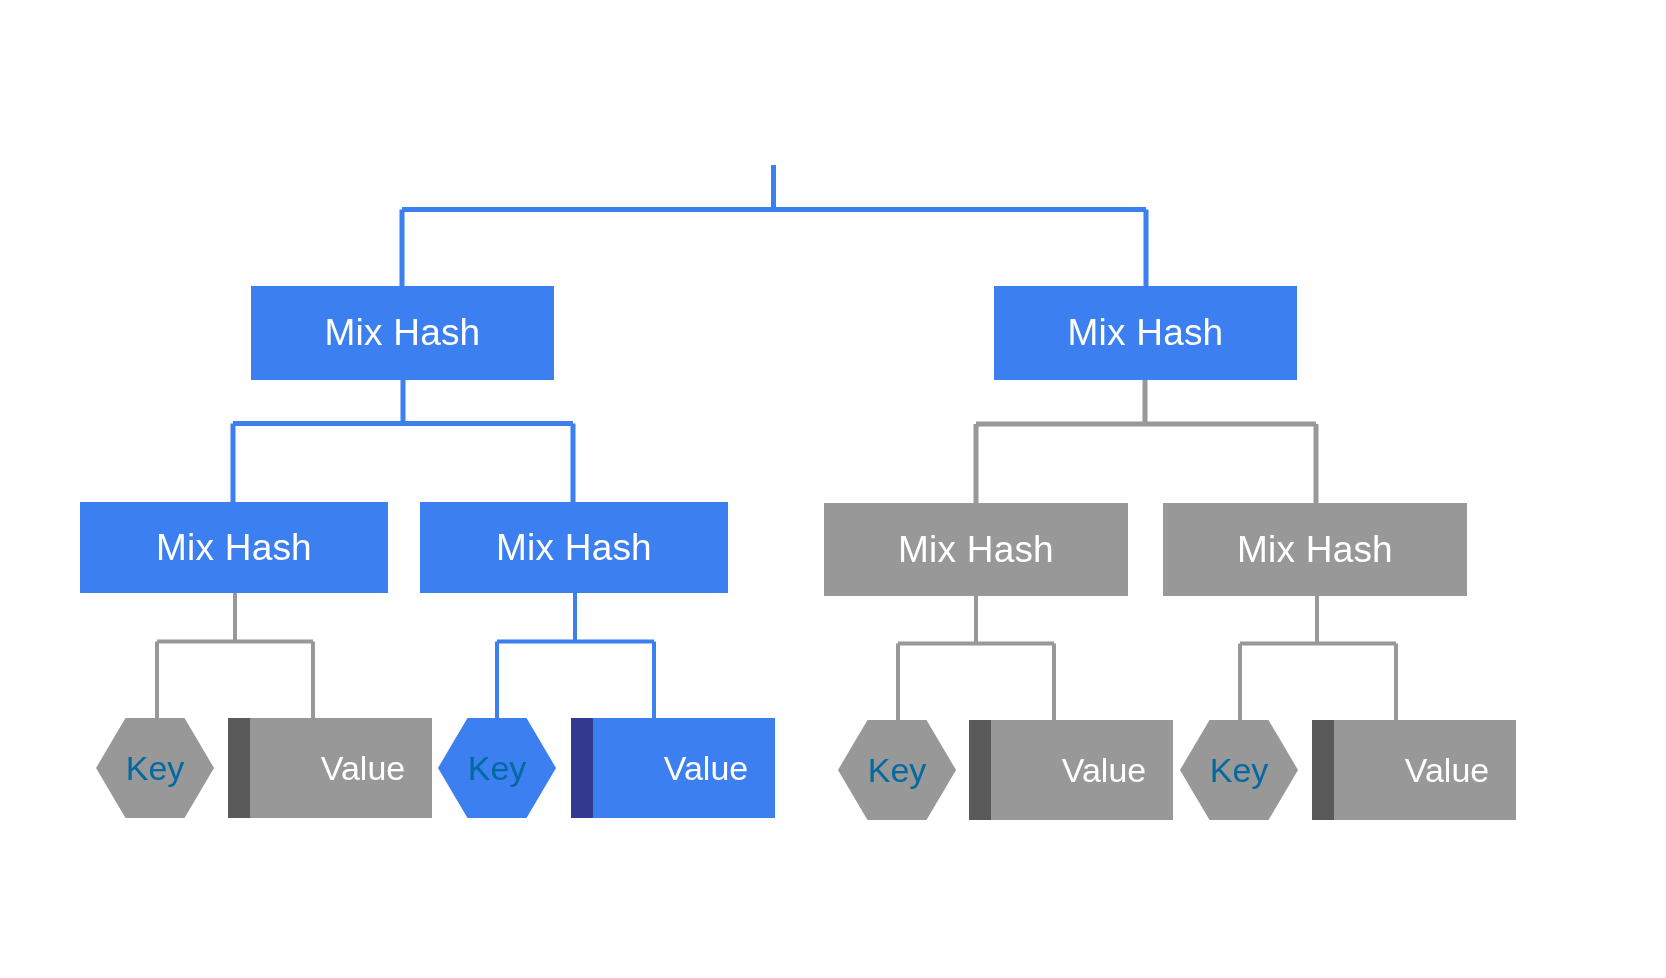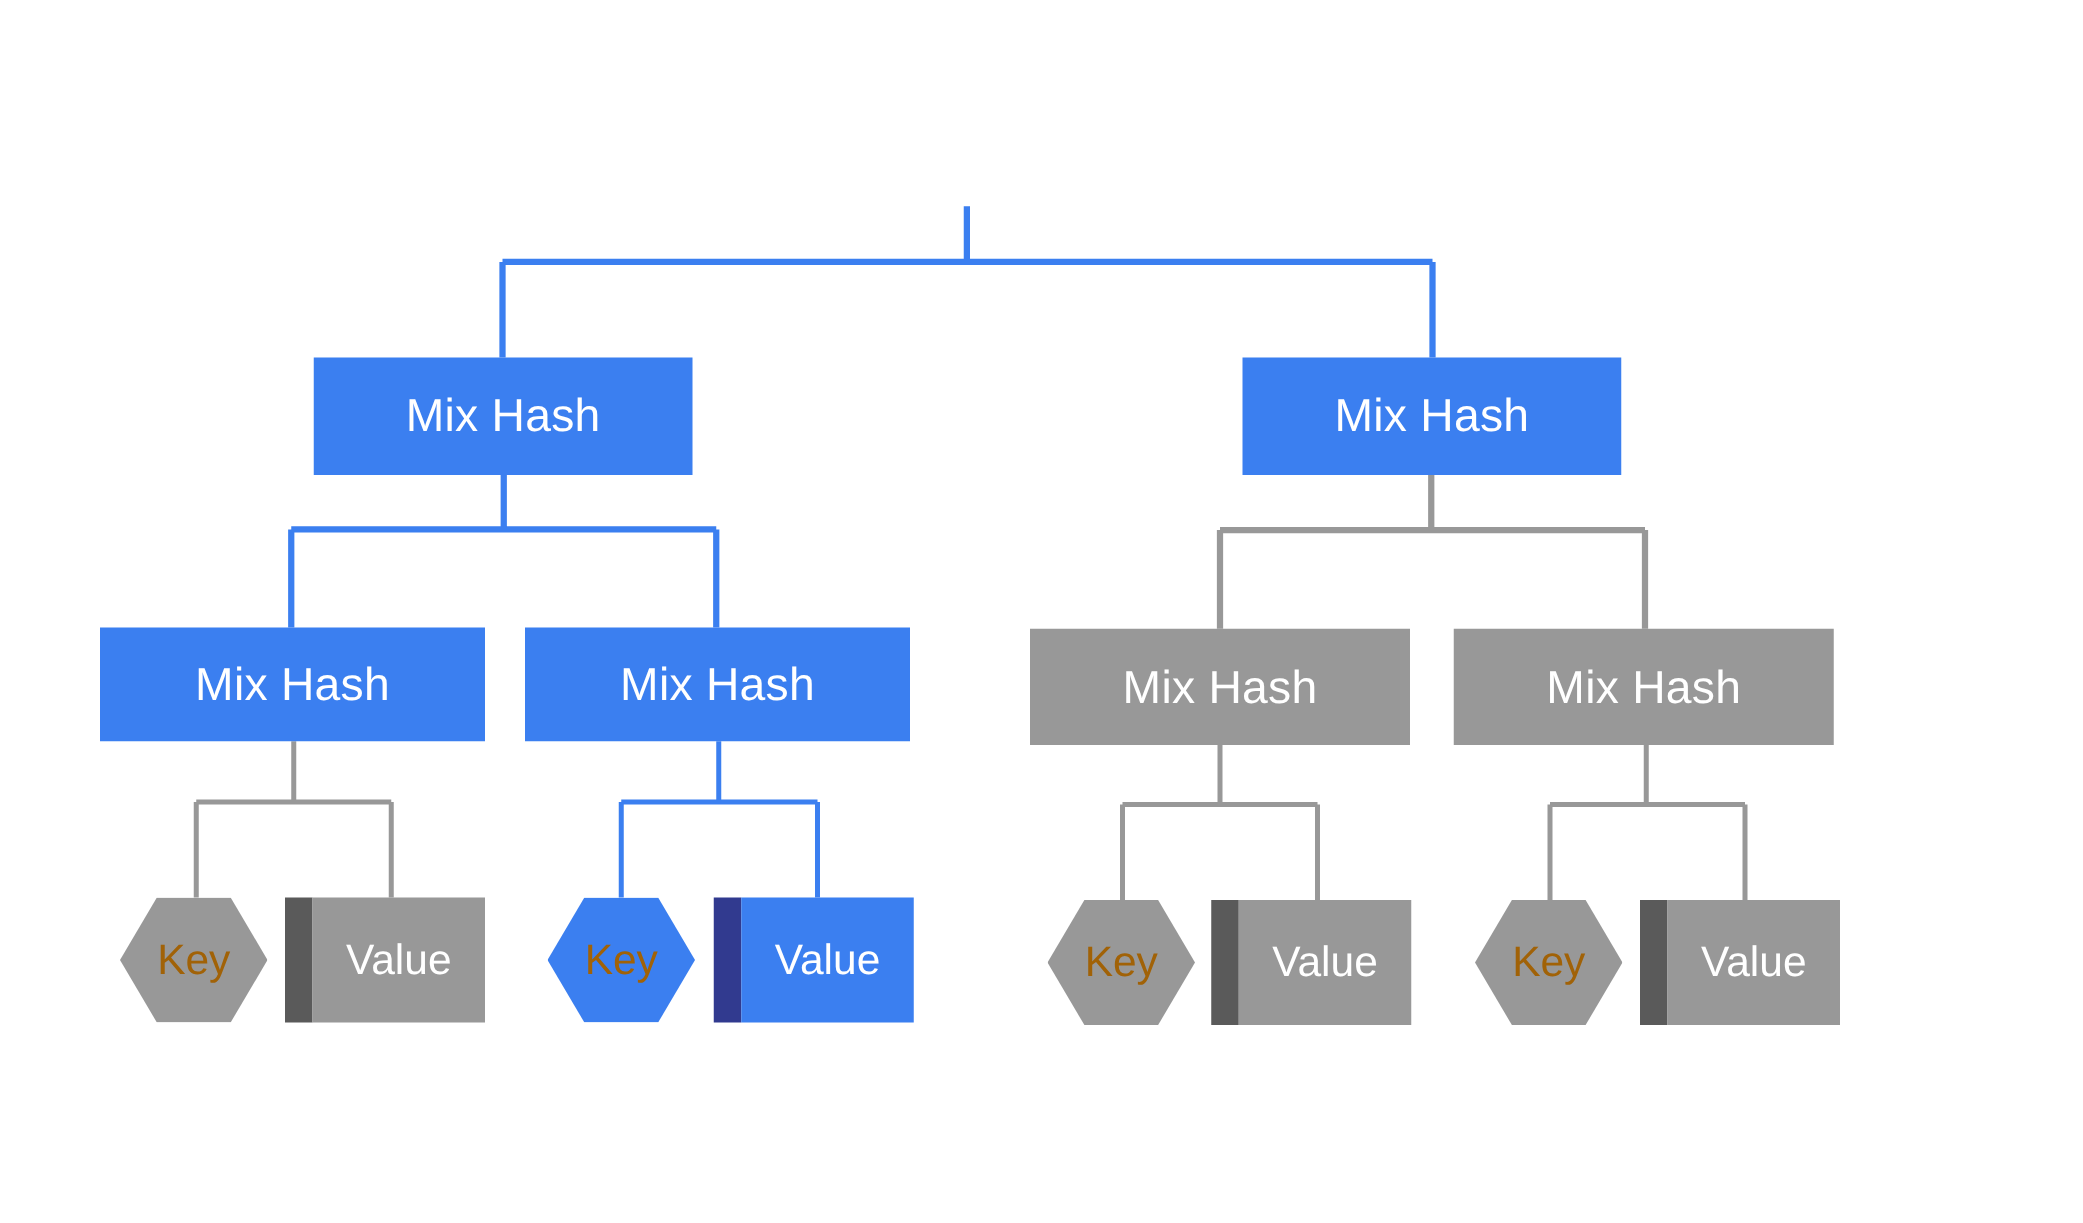--- a/index.html
+++ b/index.html
@@ -53,41 +53,42 @@
   }
   .hex-label {
     position: absolute;
     left: 0;
     top: 0;
     width: 100%;
     height: 100%;
     display: flex;
     align-items: center;
     justify-content: center;
-    color: #a16207;
+    color: #0369a1;
     font-size: 34px;
   }
   .val-wrap {
     position: absolute;
   }
   .val-bar {
     position: absolute;
     left: 0;
     top: 0;
     height: 100%;
   }
   .val-body {
     position: absolute;
     top: 0;
     height: 100%;
     display: flex;
     align-items: center;
     justify-content: center;
     color: #ffffff;
     font-size: 34px;
+    padding-left: 44px;
   }
 </style>
 </head>
 <body>
 
 <div id="stage">
 
   <svg id="edges" viewBox="0 0 1666 978" preserveAspectRatio="none" aria-hidden="true">
 
     <g>

